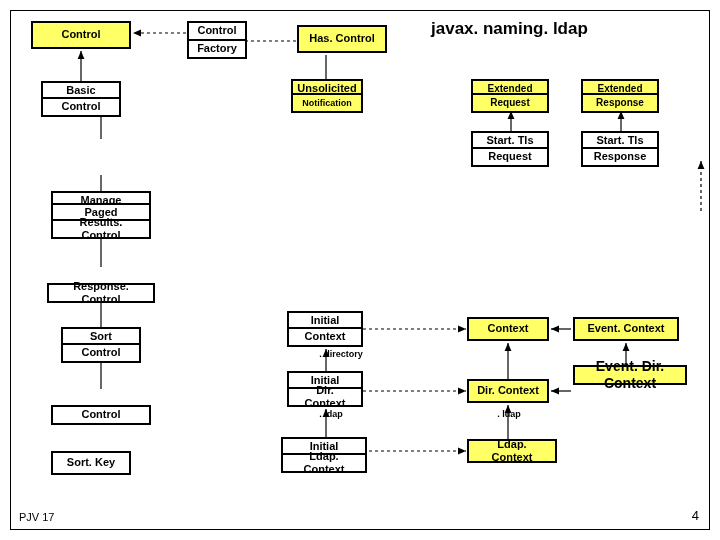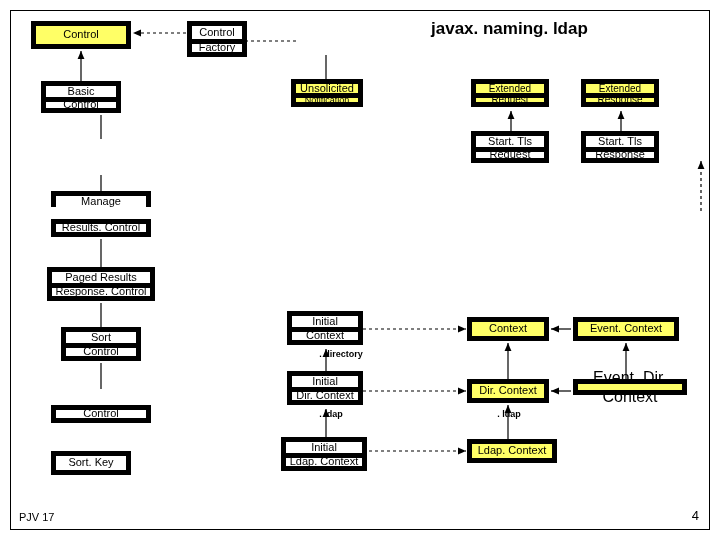--- a/index.html
+++ b/index.html
@@ -15,30 +15,30 @@
   .frame {
     position: absolute;
     left: 10px;
     top: 10px;
     width: 700px;
     height: 520px;
     border: 1px solid #000;
   }
   .box {
     position: absolute;
-    border: 5px solid #000000;
+    border: 2px solid #000000;
     background: #fff;
     font-size: 11px;
-    font-weight: normal;
+    font-weight: bold;
     display: flex;
     align-items: center;
     justify-content: center;
     text-align: center;
     line-height: 1.2;
-    padding: 2px;
+    padding: 8px;
   }
   .ybox {
     background: #ffff66;
   }
   .title {
     position: absolute;
     font-size: 17px;
     font-weight: bold;
   }
   .small {
@@ -120,20 +120,21 @@
     <line x1="352" y1="440" x2="455" y2="440" stroke="#000" stroke-width="1.2" stroke-dasharray="3,3" marker-end="url(#arrow)"></line>
 
     <line x1="497" y1="428" x2="497" y2="394" stroke="#000" stroke-width="1.2" marker-end="url(#arrow)"></line>
 
     <line x1="690" y1="200" x2="690" y2="150" stroke="#000" stroke-width="1.2" stroke-dasharray="3,3" marker-end="url(#arrow)"></line>
   </svg>
 
   <div class="box ybox" style="left:20px; top:10px; width:100px; height:28px;">Control</div>
   <div class="box" style="left:176px; top:10px; width:60px; height:18px; border-bottom:none;">Control</div>
   <div class="box" style="left:176px; top:28px; width:60px; height:18px;">Factory</div>
+  <div class="box ybox" style="left:286px; top:14px; width:90px; height:28px;">Has. Control</div>
   <div class="title" style="left:420px; top:8px;">javax. naming. ldap</div>
 
   <div class="box" style="left:30px; top:70px; width:80px; height:16px; border-bottom:none;">Basic</div>
   <div class="box" style="left:30px; top:86px; width:80px; height:16px;">Control</div>
 
   <div class="box ybox" style="left:280px; top:68px; width:72px; height:14px; border-bottom:none; font-size:11px;">Unsolicited</div>
   <div class="box ybox" style="left:280px; top:82px; width:72px; height:14px; font-size:9px;">Notification</div>
 
   <div class="box ybox" style="left:460px; top:68px; width:78px; height:14px; border-bottom:none; font-size:10px;">Extended</div>
   <div class="box ybox" style="left:460px; top:82px; width:78px; height:14px; font-size:10px;">Request</div>
@@ -141,23 +142,23 @@
   <div class="box ybox" style="left:570px; top:68px; width:78px; height:14px; border-bottom:none; font-size:10px;">Extended</div>
   <div class="box ybox" style="left:570px; top:82px; width:78px; height:14px; font-size:10px;">Response</div>
 
   <div class="box" style="left:460px; top:120px; width:78px; height:16px; border-bottom:none;">Start. Tls</div>
   <div class="box" style="left:460px; top:136px; width:78px; height:16px;">Request</div>
   <div class="box" style="left:570px; top:120px; width:78px; height:16px; border-bottom:none;">Start. Tls</div>
   <div class="box" style="left:570px; top:136px; width:78px; height:16px;">Response</div>
 
   <div class="box" style="left:40px; top:144px; width:100px; height:16px; border-bottom:none;margin-top:36px;">Manage</div>
 
+  <div class="box" style="left:40px; top:192px; width:100px; height:16px; border-bottom:none;">Paged</div>
   <div class="box" style="left:40px; top:208px; width:100px; height:18px;">Results. Control</div>
 
-  <div class="box" style="left:36px; top:256px; width:108px; height:16px; border-bottom:none;">Paged Results</div>
   <div class="box" style="left:36px; top:272px; width:108px; height:18px;">Response. Control</div>
 
   <div class="box" style="left:50px; top:316px; width:80px; height:16px; border-bottom:none;">Sort</div>
   <div class="box" style="left:50px; top:332px; width:80px; height:18px;">Control</div>
 
   <div class="box" style="left:40px; top:394px; width:100px; height:18px;">Control</div>
 
   <div class="box" style="left:40px; top:440px; width:80px; height:24px;">Sort. Key</div>
 
   <div class="box" style="left:276px; top:300px; width:76px; height:16px; border-bottom:none;">Initial</div>
@@ -172,17 +173,17 @@
 
   <div class="box" style="left:270px; top:426px; width:86px; height:16px; border-bottom:none;">Initial</div>
   <div class="box" style="left:270px; top:442px; width:86px; height:18px;">Ldap. Context</div>
 
   <div class="box ybox" style="left:456px; top:306px; width:82px; height:24px;">Context</div>
   <div class="box ybox" style="left:456px; top:368px; width:82px; height:24px;">Dir. Context</div>
   <div class="small" style="left:478px; top:398px; width:40px;">. ldap</div>
   <div class="box ybox" style="left:456px; top:428px; width:90px; height:24px;">Ldap. Context</div>
 
   <div class="box ybox" style="left:562px; top:306px; width:106px; height:24px;">Event. Context</div>
-  <div class="box ybox" style="left:562px; top:368px; width:114px; height:16px; font-size:16px;">Event. Dir. Context</div>
+  <div class="box ybox" style="left:562px; top:354px; width:114px; height:16px; font-size:14px;">Event. Dir. Context</div>
 
   <div class="footer-l">PJV 17</div>
   <div class="footer-r">4</div>
 </div>
 
 </body></html>

